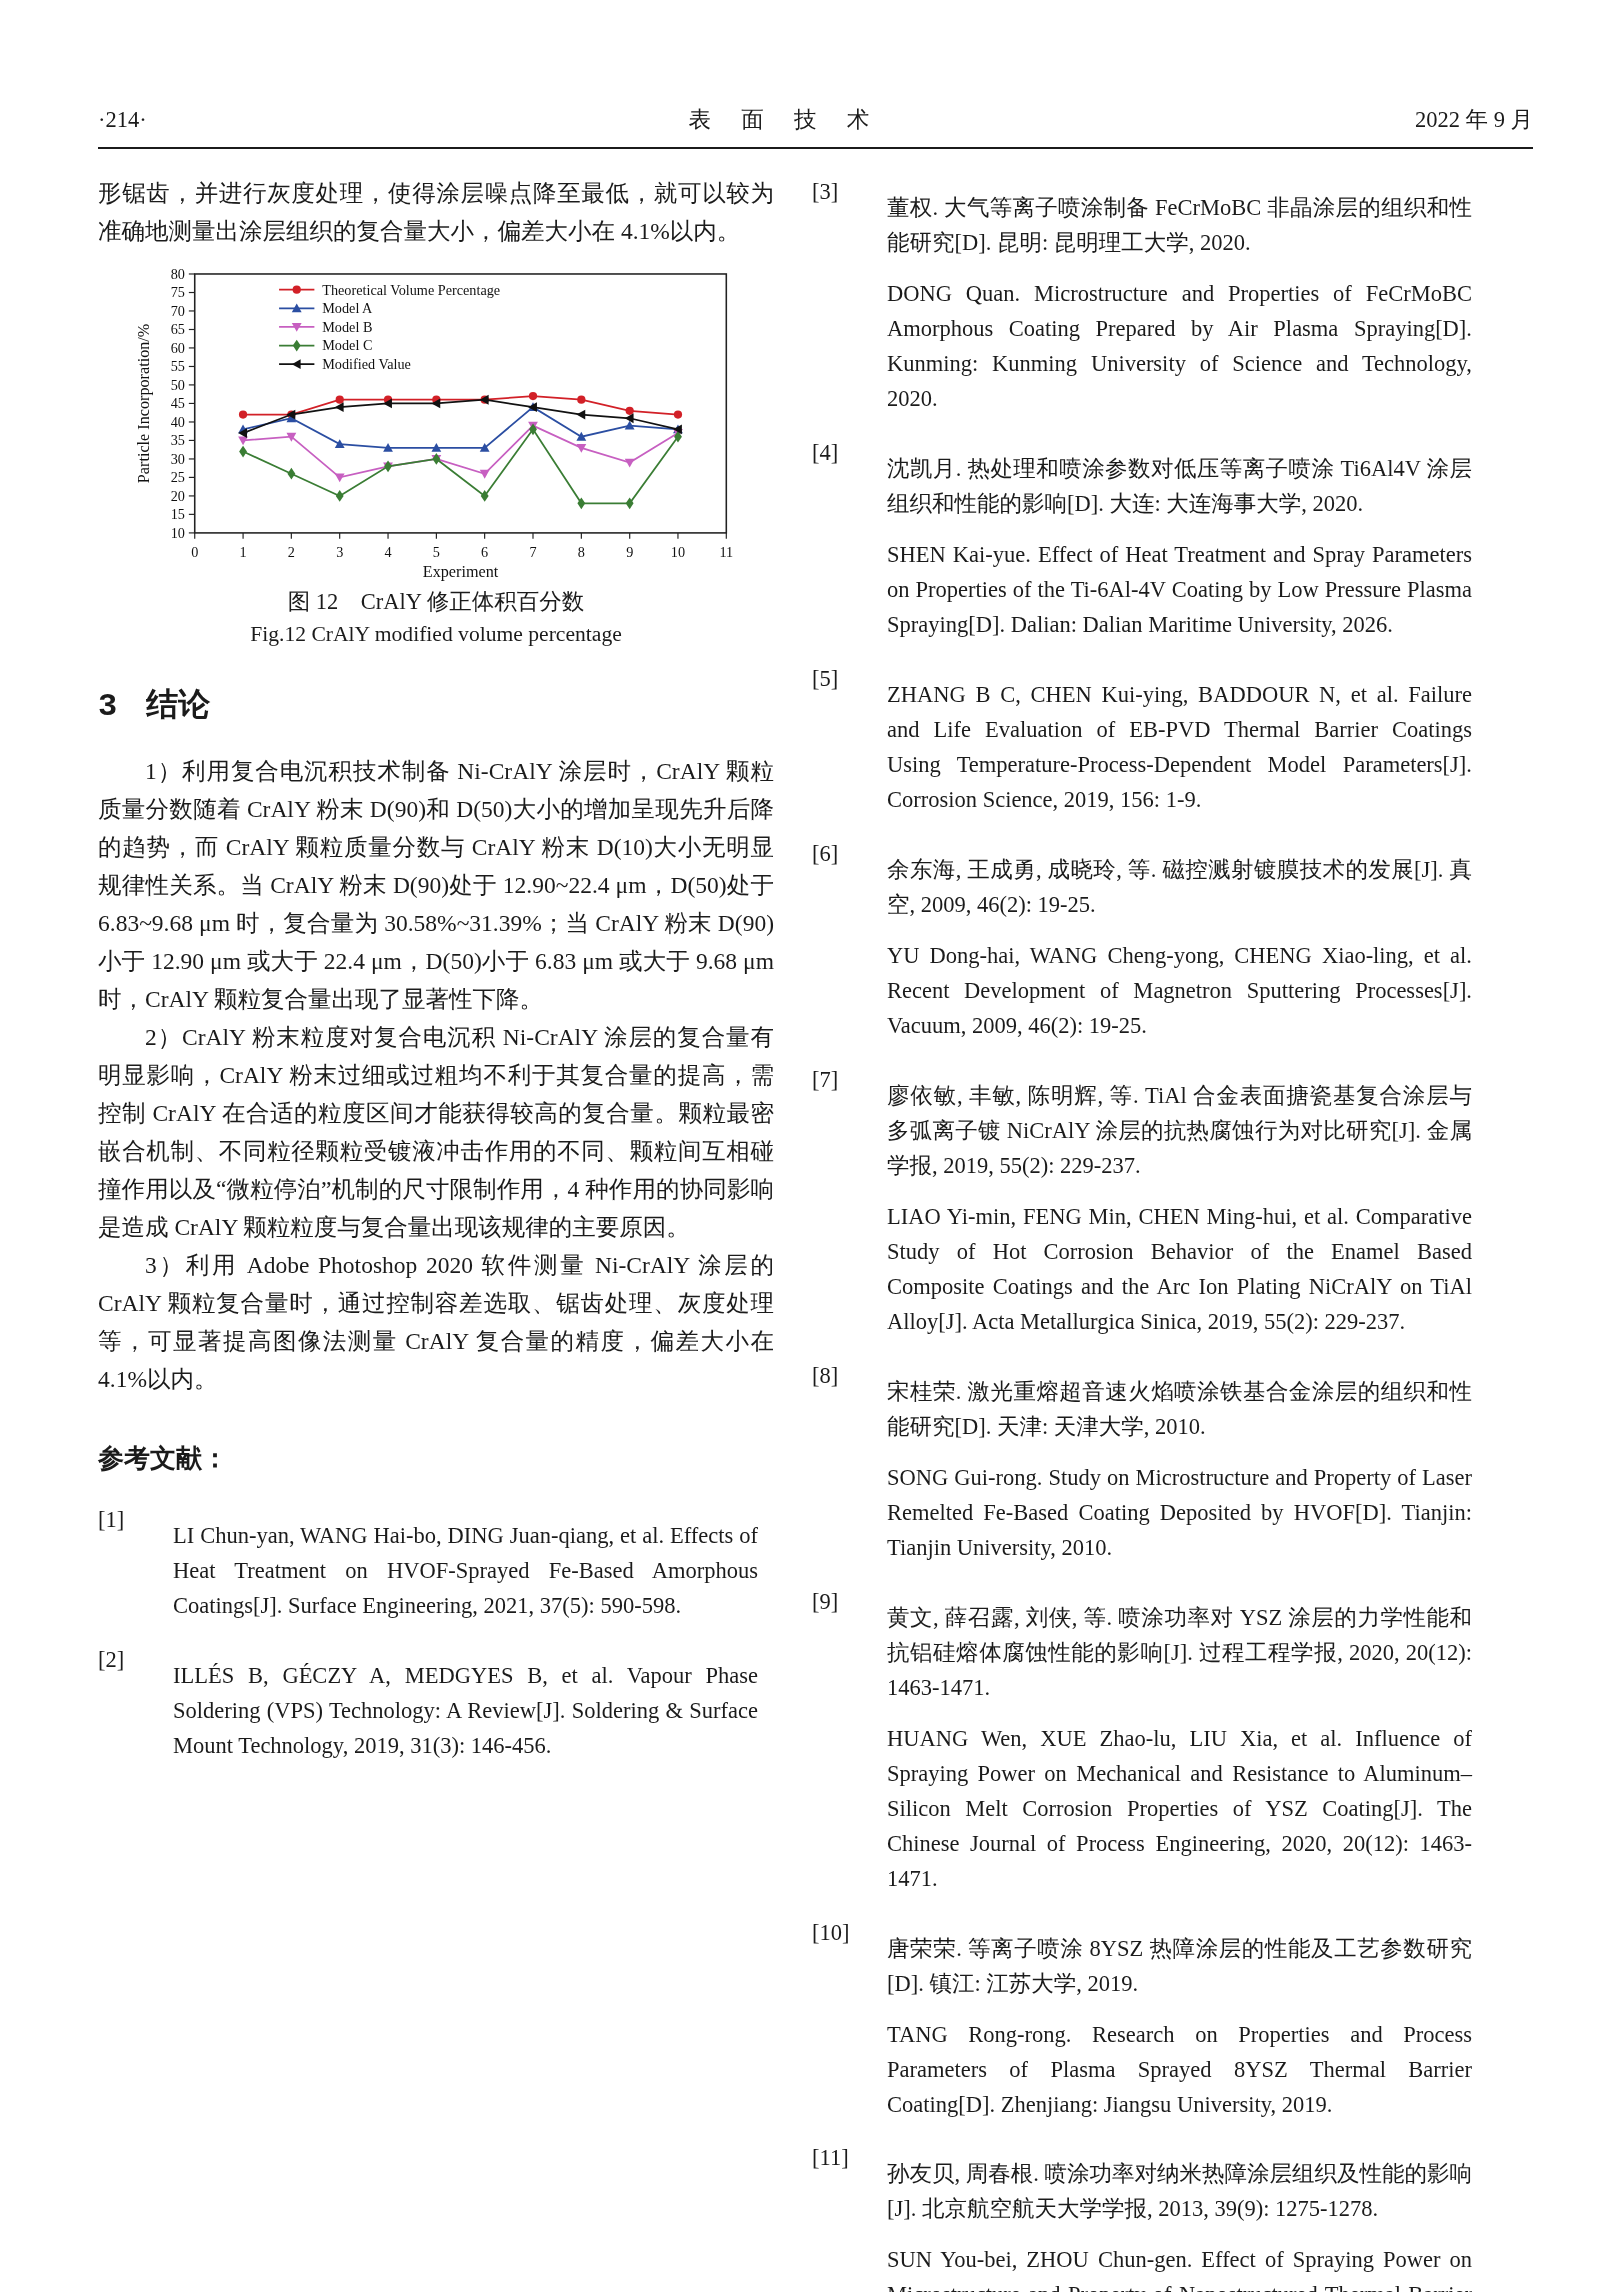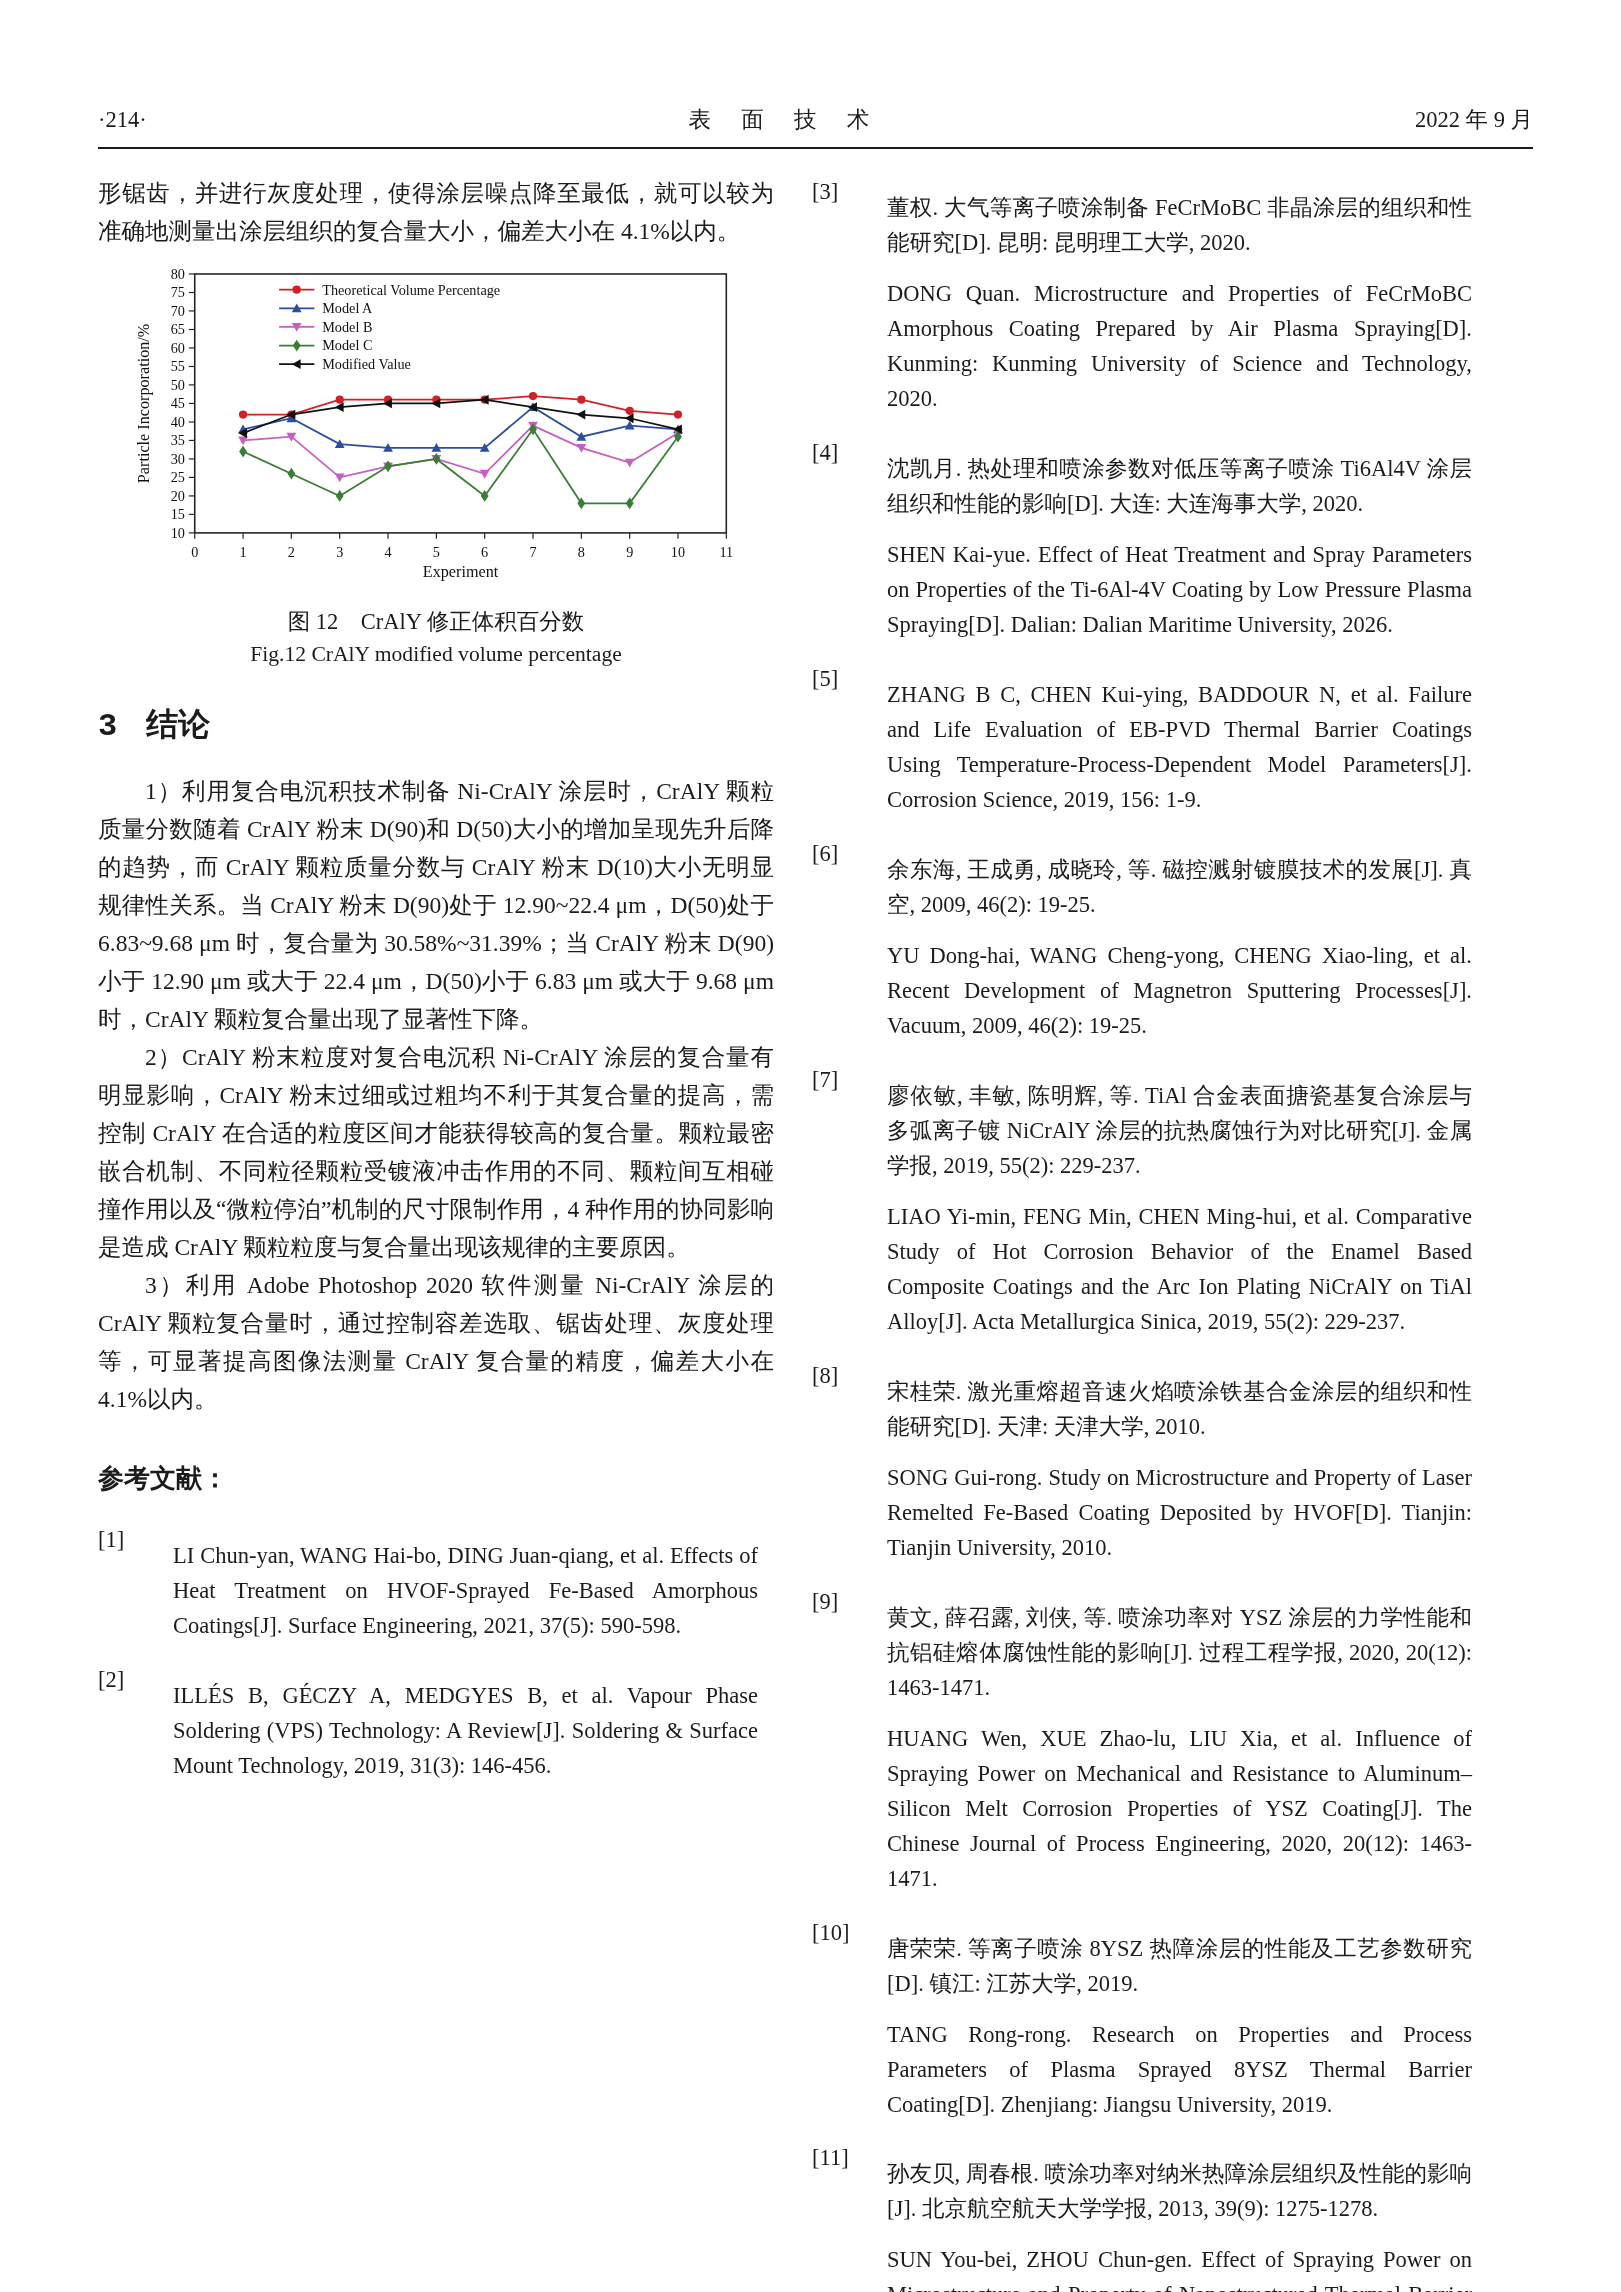--- a/index.html
+++ b/index.html
@@ -12,21 +12,21 @@
   .content { position: absolute; left: 98px; top: 104px; width: 1435px; }
   .page-header { display: flex; justify-content: space-between; align-items: baseline; font-size: 22.5px; }
   .page-header .journal { letter-spacing: 3.9px; }
   .header-rule { border-bottom: 2.5px solid #1b1b1b; margin-top: 11.8px; }
   .columns { display: flex; gap: 38px; margin-top: 25.5px; }
   .col { width: 676px; }
   .body-text { font-size: 23.5px; line-height: 38px; text-align: justify; margin: 0; text-indent: 2em; }
   .no-indent { text-indent: 0; }
   figure { margin: 15.7px 0 5.9px 0; }
   #chart { display: flex; justify-content: center; }
-  figcaption { text-align: center; margin-top: 20px; }
+  figcaption { text-align: center; margin-top: 0; }
   .cap-zh { font-size: 22.5px; line-height: 32px; }
   .cap-en { font-size: 21.6px; line-height: 32px; }
   .section-heading { font-family: Liberation Mono, monospace; font-size: 32px; font-weight: bold; margin: 33px 0 25.5px 0; }
   .section-heading .sec-num { margin-right: 29px; }
   .ref-heading { font-family: "Liberation Sans", "DejaVu Sans", sans-serif; font-size: 26px; font-weight: bold; margin: 43px 0 25.5px 0; }
   .ref-item { display: flex; font-size: 22.5px; line-height: 35px; margin-bottom: 2.9px; }
   .ref-label { width: 59px; flex: none; }
   .ref-body { flex: 1; text-align: justify; }
   .ref-part { margin: 16px; }
 </style>

